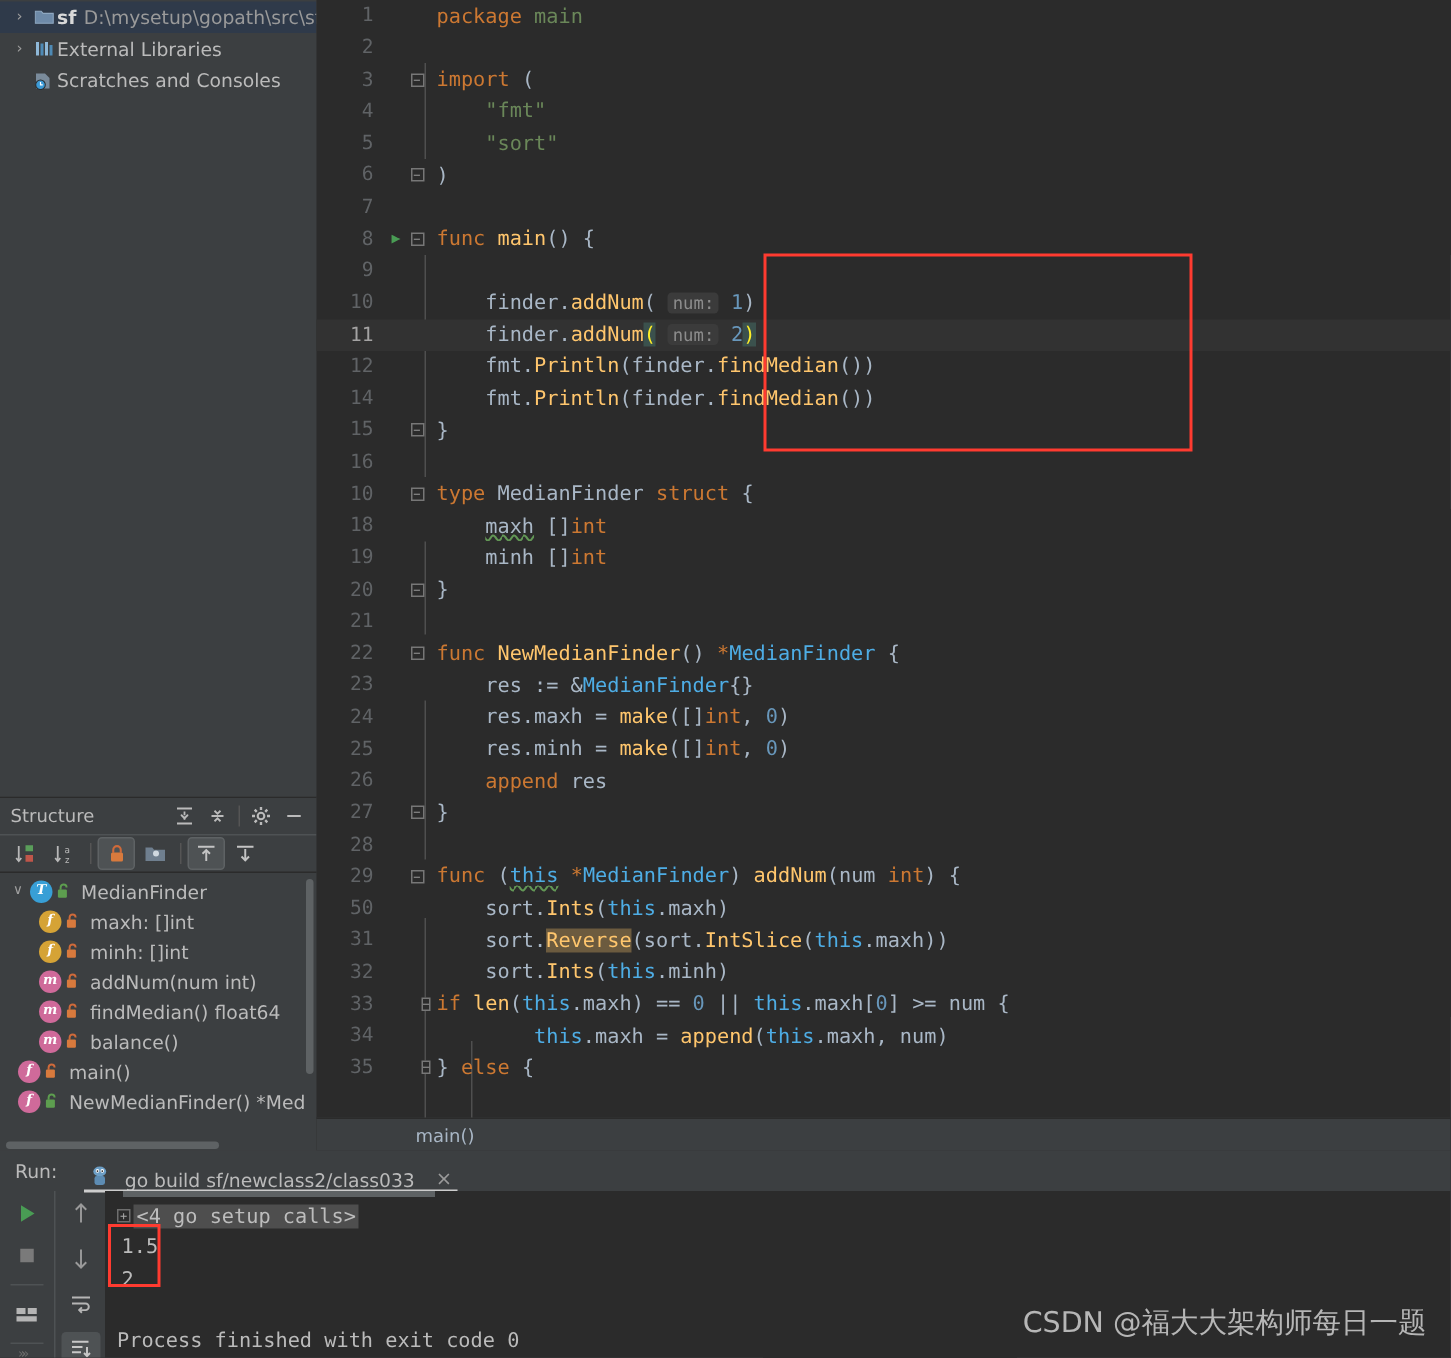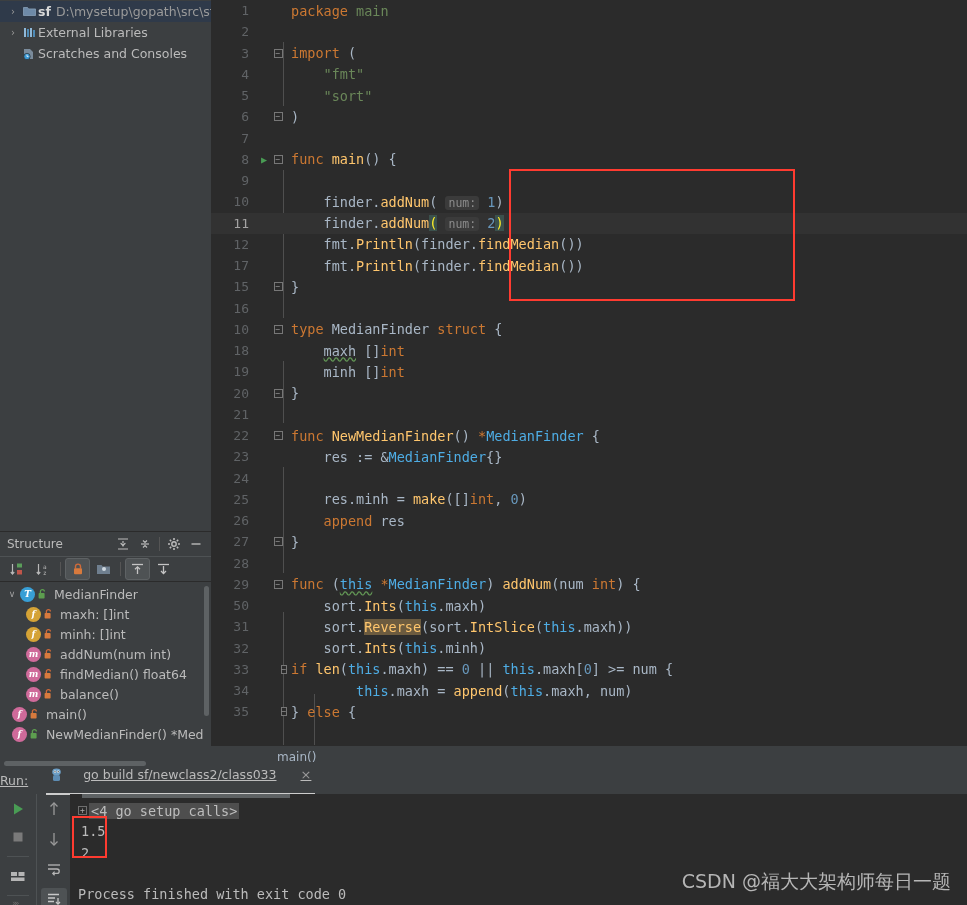--- a/index.html
+++ b/index.html
@@ -109,24 +109,24 @@
 
   .breadcrumb {
     height: 22px; background: #3c3f41; border-top: 1px solid #2b2b2b;
     display: flex; align-items: center; padding-left: 66px;
     font-size: 12px; color: #a9b7c6;
   }
   .bc-top-ticks { position: absolute; left: 0; right: 0; top: 0; height: 3px; }
 
   
   .runpanel { height: 138px; background: #3c3f41; display: flex; flex-direction: column; position: relative; }
-  .run-head { height: 29px; display: flex; align-items: center; font-size: 12.5px; color: #bbbbbb; text-decoration: underline; }
+  .run-head { height: 29px; display: flex; align-items: center; padding-left: 10px; font-size: 12.5px; color: #bbbbbb; }
   .run-label { margin-right: 18px; }
   .run-tab {
-    display: flex; align-items: flex-start; gap: 20px; height: 27px;
+    display: flex; align-items: flex-end; gap: 10px; height: 27px;
     padding: 0 4px; position: relative;
   }
   .run-tab .tabtext { color: #bbbbbb; font-family: "DejaVu Sans", sans-serif; }
   .tab-underline { position: absolute; left: 0; right: 0; bottom: -1px; height: 2px; background: #cdcdcd; }
   .close-x { color: #9a9a9a; font-size: 13px; margin-left: 4px; }
   .run-body { flex: 1; display: flex; position: relative; }
   .run-gutter1 { width: 36px; display: flex; flex-direction: column; align-items: center; padding-top: 4px; gap: 6px; }
   .run-gutter2 { width: 34px; display: flex; flex-direction: column; align-items: center; padding-top: 4px; gap: 8px;
                  border-left: 1px solid #4e5254; }
   .gbtn { width: 26px; height: 22px; display: flex; align-items: center; justify-content: center; border-radius: 3px; }
@@ -462,21 +462,21 @@
         </div>
 
         <div class="line">
           <span class="ln">12</span>
           <span class="runmark"></span><span class="fold"></span>
           <span class="code">    <span class="id">fmt.</span><span class="fn">Println</span><span class="id">(finder.</span><span class="fn">findMedian</span><span class="id">())</span></span>
         </div>
 
 
         <div class="line">
-          <span class="ln">17</span>
+          <span class="ln">14</span>
           <span class="runmark"></span><span class="fold"></span>
           <span class="code">    <span class="id">fmt.</span><span class="fn">Println</span><span class="id">(finder.</span><span class="fn">findMedian</span><span class="id">())</span></span>
         </div>
 
         <div class="line">
           <span class="ln">15</span>
           <span class="runmark"></span>
           <span class="fold"><span class="fold-box">−</span></span>
           <span class="code"><span class="id">}</span></span>
         </div>
@@ -526,20 +526,21 @@
 
         <div class="line">
           <span class="ln">23</span>
           <span class="runmark"></span><span class="fold"></span>
           <span class="code">    <span class="id">res := &amp;</span><span class="typ" style="color:#4eade5">MedianFinder</span><span class="id">{}</span></span>
         </div>
 
         <div class="line">
           <span class="ln">24</span>
           <span class="runmark"></span><span class="fold"></span>
+          <span class="code">    <span class="id">res.maxh = </span><span class="fn">make</span><span class="id">([]</span><span class="kw">int</span><span class="id">, </span><span class="num">0</span><span class="id">)</span></span>
         </div>
 
         <div class="line">
           <span class="ln">25</span>
           <span class="runmark"></span><span class="fold"></span>
           <span class="code">    <span class="id">res.minh = </span><span class="fn">make</span><span class="id">([]</span><span class="kw">int</span><span class="id">, </span><span class="num">0</span><span class="id">)</span></span>
         </div>
 
         <div class="line">
           <span class="ln">26</span>

